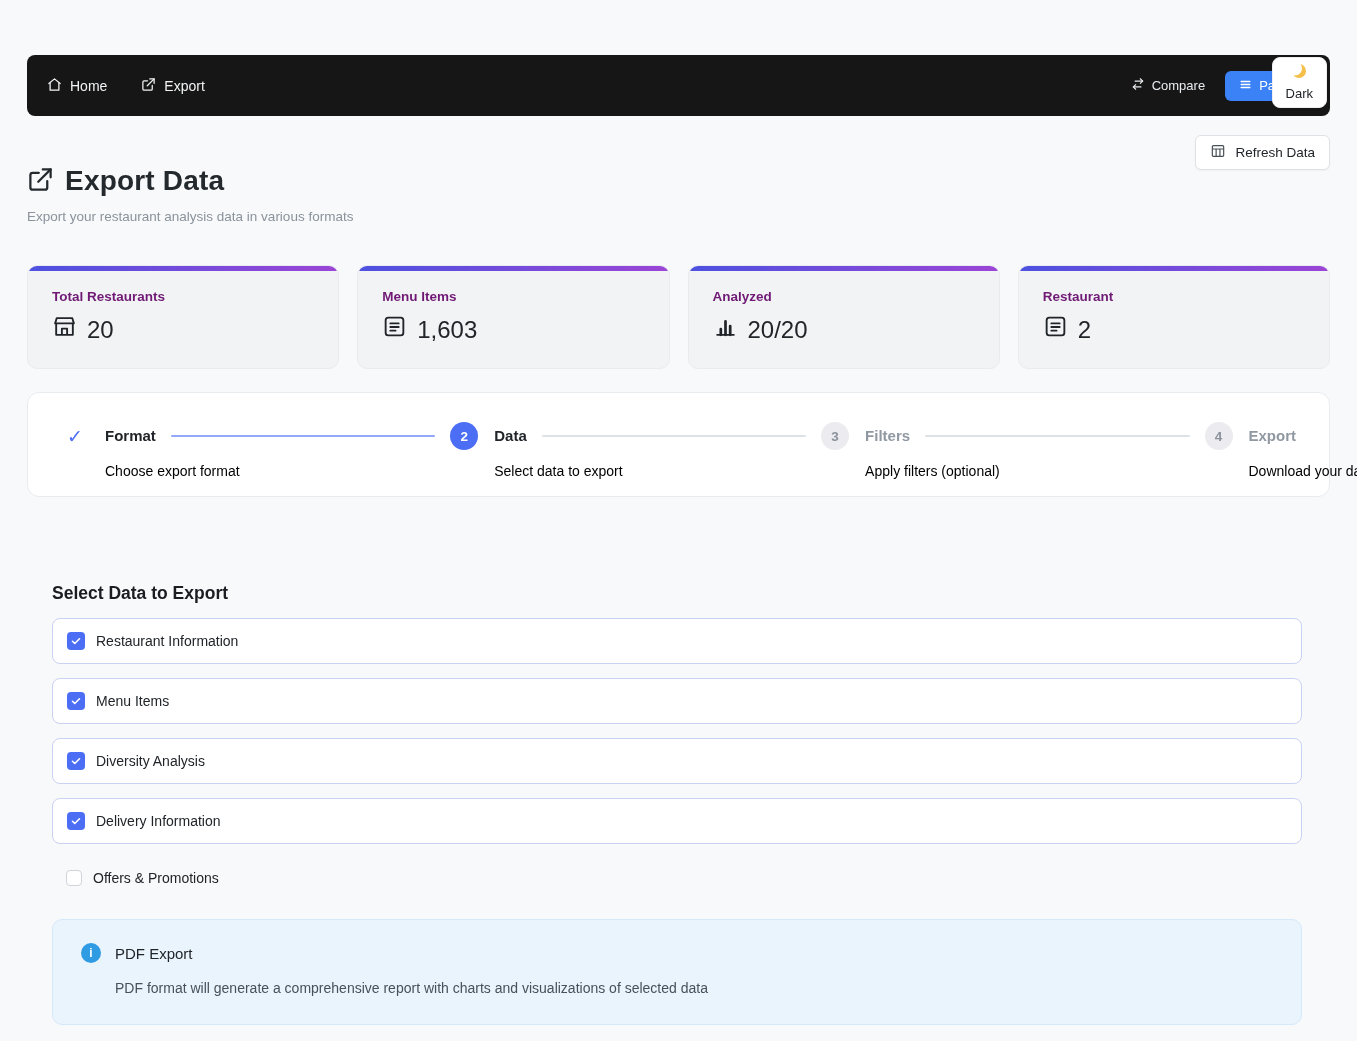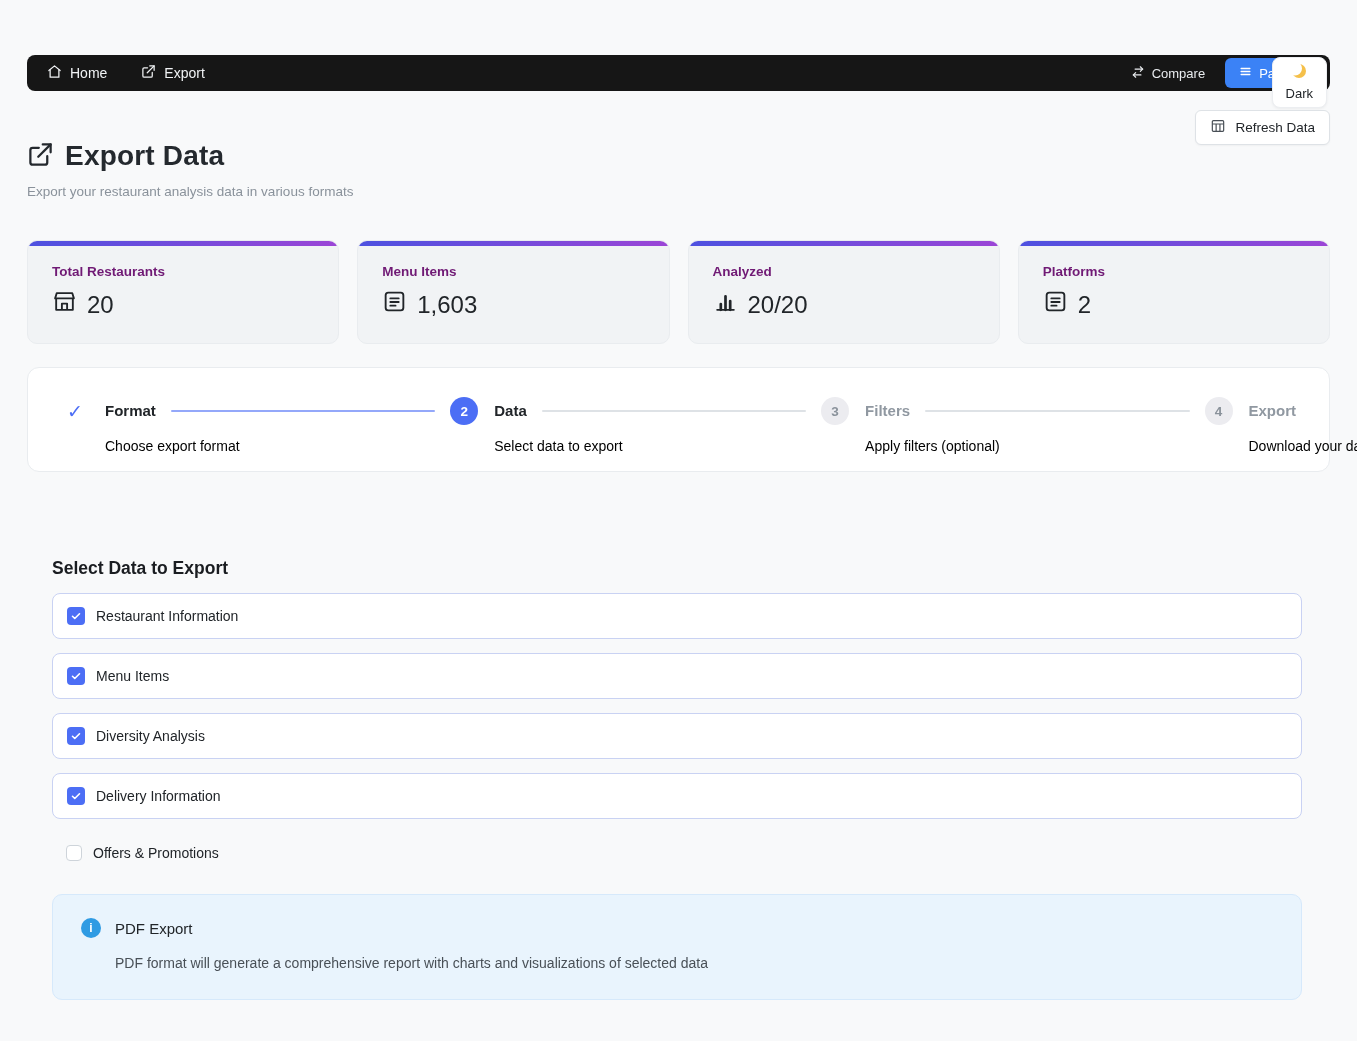--- a/index.html
+++ b/index.html
@@ -22,21 +22,21 @@
     font-family: inherit; cursor: pointer; flex-direction: column;
   }
   .moon {
     width: 14px; height: 14px; border-radius: 50%;
     box-shadow: inset -4px -2.5px 0 0 #f5c04a;
     display: inline-block;
   }
 
   
   .navbar {
-    margin-top: 55px; height: 36px;
+    margin-top: 55px; height: 61px;
     background: #161616; border-radius: 8px;
     display: flex; align-items: center; justify-content: space-between;
     padding: 0 20px;
   }
   .nav-left, .nav-right { display: flex; align-items: center; }
   .nav-item {
     display: flex; align-items: center; gap: 8px;
     color: #f1f3f5; font-size: 14px; margin-right: 34px;
     cursor: pointer; text-decoration: none;
   }
@@ -232,21 +232,21 @@
                 <path stroke-width="1.8" d="M4 20h16"></path>
                 <path stroke-width="2.6" d="M7.5 20v-5.5M12 20V7M16.5 20v-8.5"></path>
               </svg></span>
           <span>20/20</span>
         </div>
       </div>
     </div>
     <div class="stat-card">
       <div class="stat-grad"></div>
       <div class="stat-body">
-        <div class="stat-label">Platforms</div>
+        <div class="stat-label">Restaurant</div>
         <div class="stat-value">
           <span><svg viewBox="0 0 24 24" width="25" height="25" fill="none" stroke="currentColor" stroke-width="1.8" stroke-linecap="round">
                 <rect x="3.5" y="3.5" width="17" height="17" rx="2.5"></rect>
                 <path d="M8 9h8M8 12.5h8M8 16h5"></path>
               </svg></span>
           <span>2</span>
         </div>
       </div>
     </div>
   </section>

